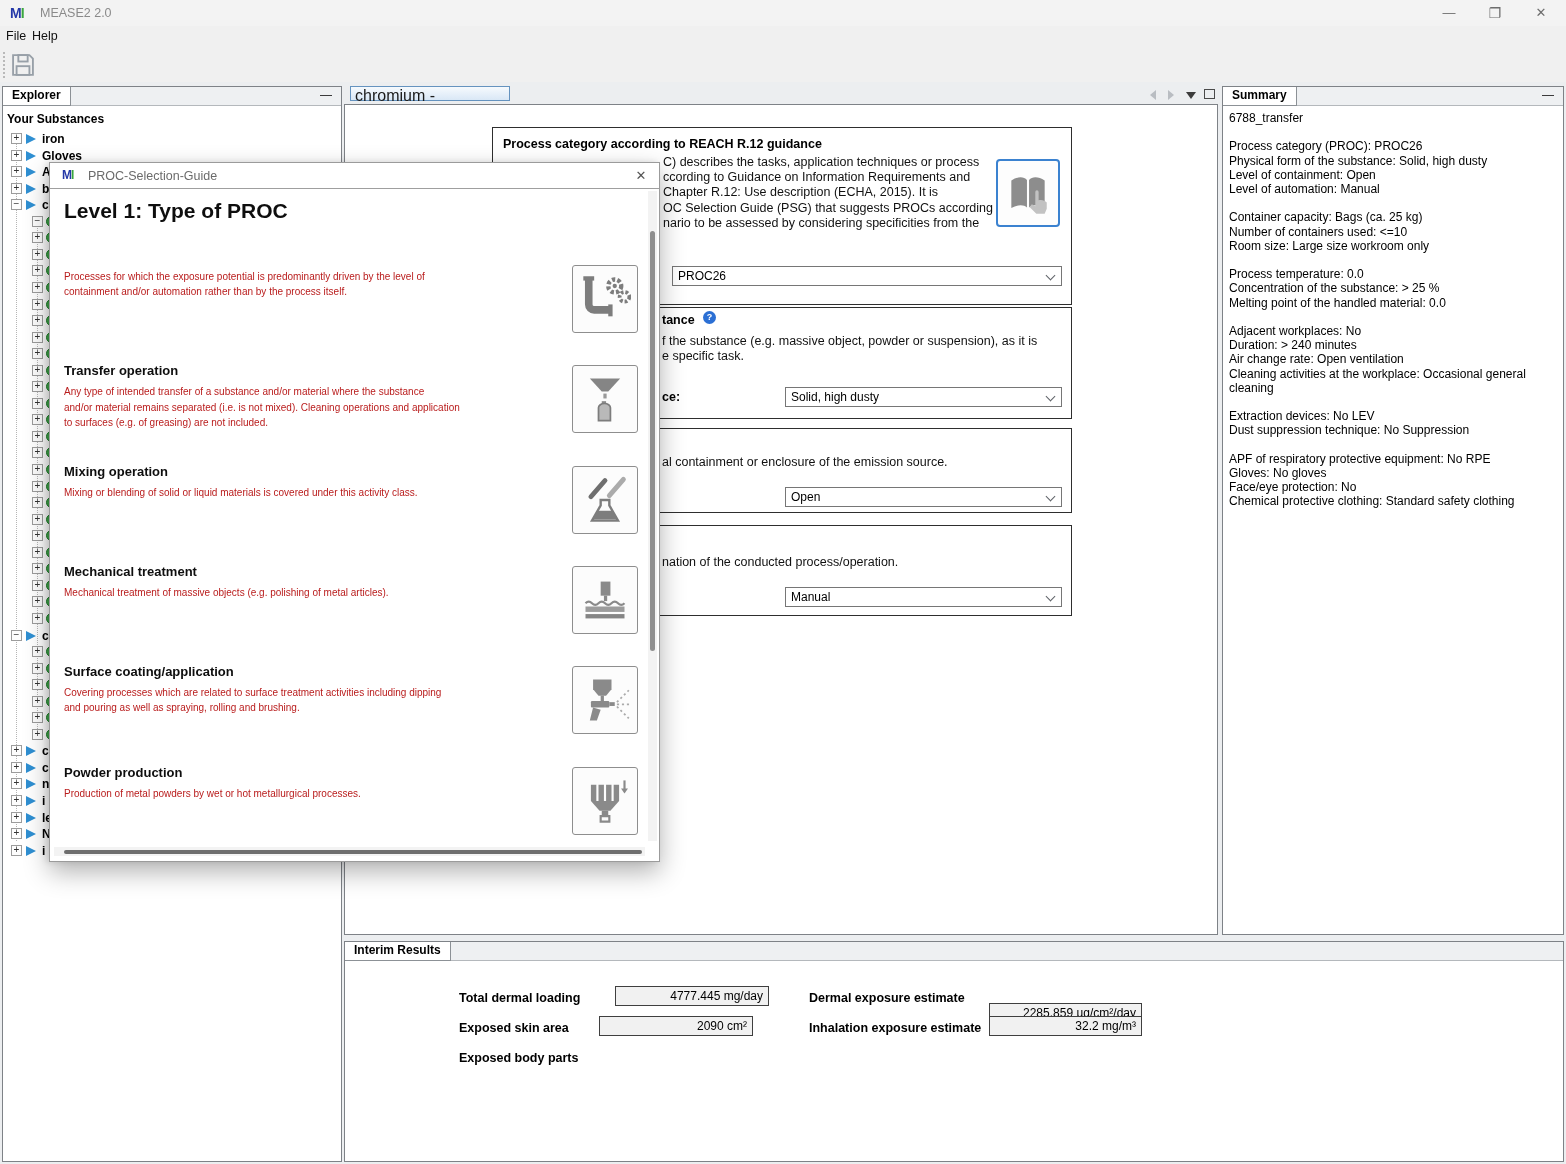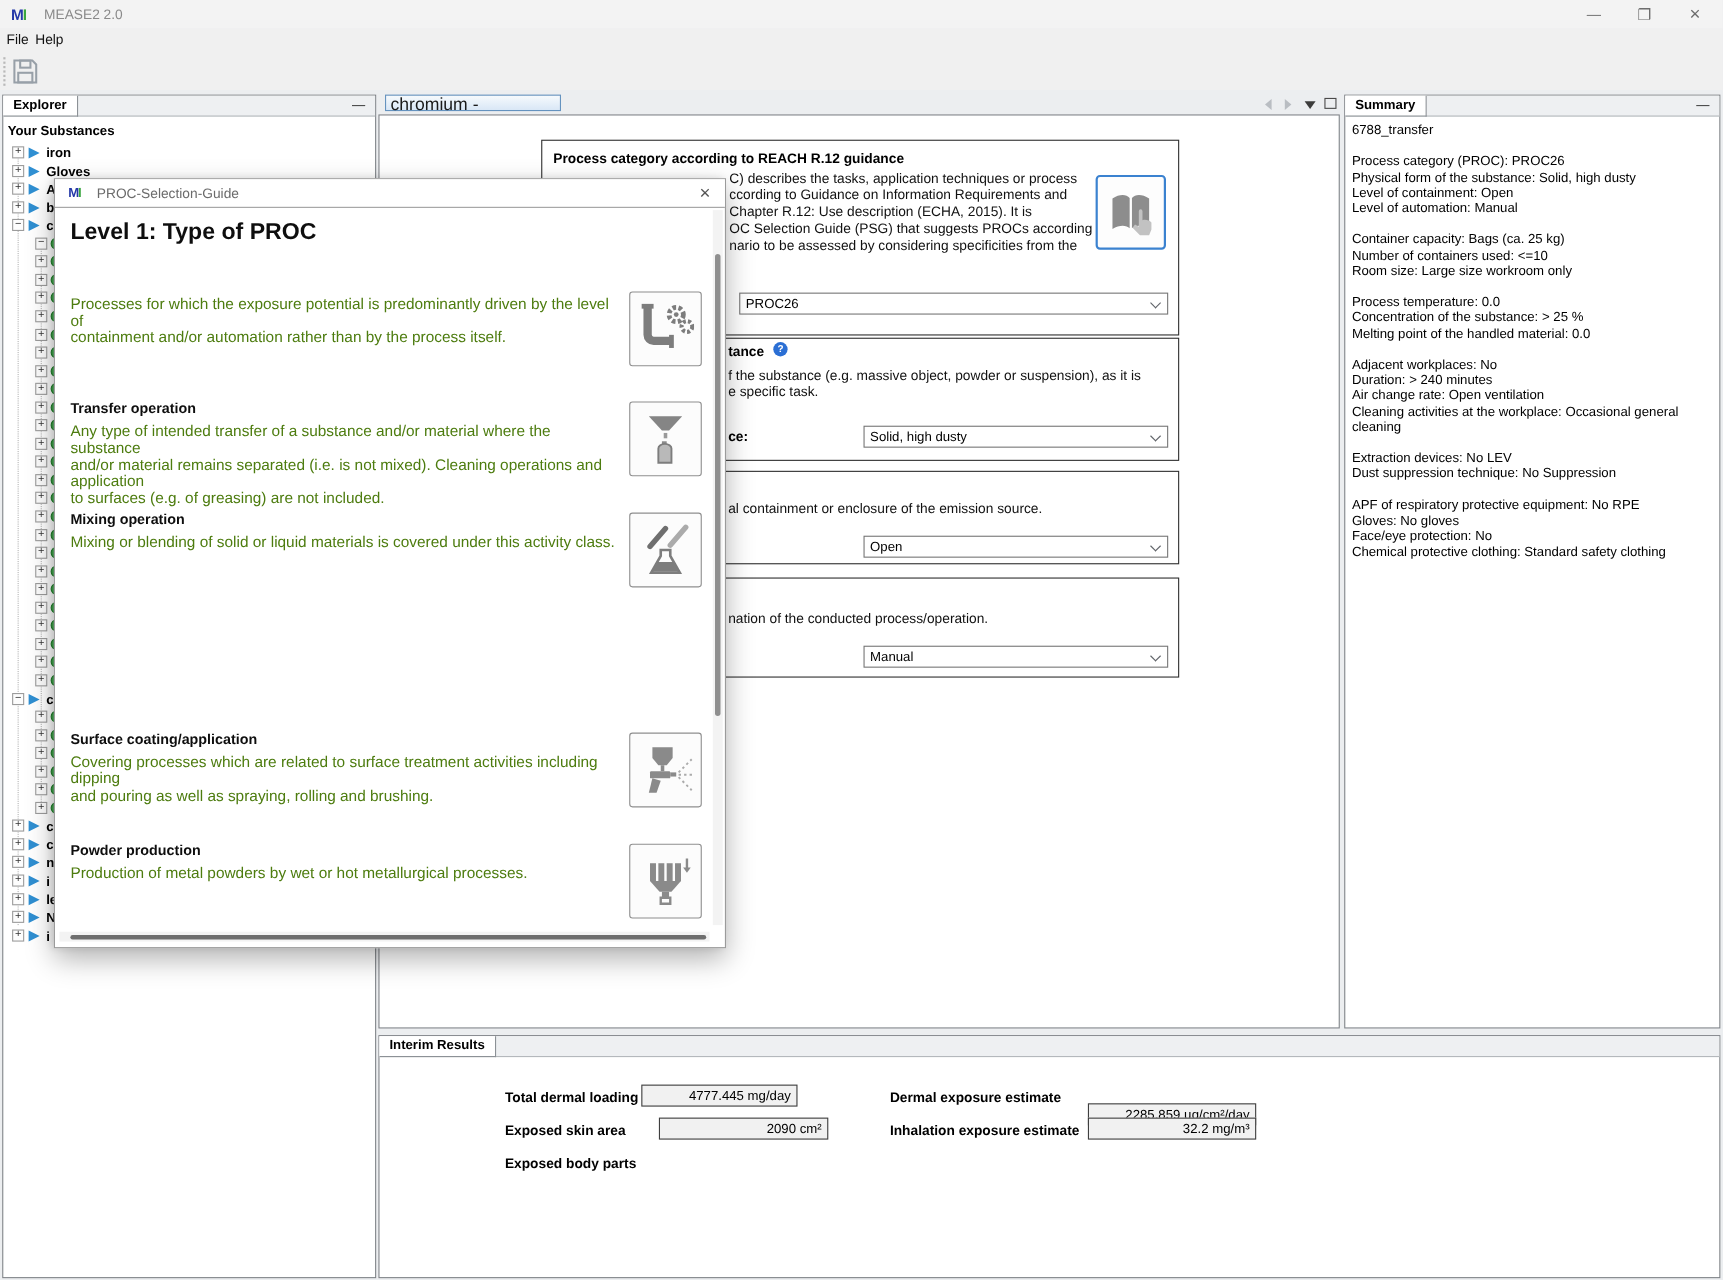--- a/index.html
+++ b/index.html
@@ -66,21 +66,21 @@
   
   .dialog { position:absolute; left:49px; top:162px; width:611px; height:700px; background:#fff;
             border:1px solid #9b9b9b; box-shadow:0 10px 24px rgba(0,0,0,.30), -3px 0 6px rgba(0,0,0,.10); z-index:50; }
   .dlg-titlebar { position:absolute; left:0; top:0; right:0; height:26px; background:#fff; border-bottom:1px solid #9f9f9f; }
   .dlg-logo { position:absolute; left:12px; top:5px; font-size:12px; font-weight:bold; letter-spacing:-1px; }
   .dlg-title { position:absolute; left:38px; top:6px; font-size:12.5px; color:#6b6b6b; }
   .dlg-close { position:absolute; right:8px; top:4px; width:20px; height:18px; text-align:center; line-height:18px; color:#555; font-size:13px; }
   .dlg-h1 { position:absolute; left:14px; top:36px; font-size:21px; font-weight:bold; color:#0e0e0e; }
   .dsec { position:absolute; left:14px; width:584px; height:100px; }
   .dsec-h { font-size:13px; font-weight:bold; color:#0e0e0e; }
-  .dsec-t { margin-top:6px; width:500px; font-size:14px; line-height:15.2px; white-space:pre-line; color:#4d7c0f; }
+  .dsec-t { margin-top:6px; width:500px; font-size:10px; line-height:15.2px; white-space:pre-line; color:#b91c1c; }
   .dicon { position:absolute; left:508px; top:2px; width:66px; height:68px; border:1.5px solid #8e8e8e; border-radius:3px;
            background:#fcfcfc; display:flex; align-items:center; justify-content:center; }
   .dlg-vtrack { position:absolute; right:2px; top:28px; bottom:20px; width:9px; background:#f3f3f3; }
   .dlg-vthumb { position:absolute; right:4px; top:68px; width:5px; height:420px; background:#8f8f8f; border-radius:3px; }
   .dlg-htrack { position:absolute; left:4px; right:14px; bottom:5px; height:9px; background:#f3f3f3; }
   .dlg-hthumb { position:absolute; left:14px; bottom:7px; width:578px; height:4px; background:#6e6e6e; border-radius:2px; }
 
   
   .summary-text { position:absolute; left:6px; top:24px; width:330px; font-size:12px; line-height:14.2px; white-space:pre-line; }
 
@@ -480,21 +480,21 @@
 Gloves: No gloves
 Face/eye protection: No
 Chemical protective clothing: Standard safety clothing</div>
 </div>
 
 <div class="panel" style="left:344px; top:941px; width:1220px; height:221px;">
   <div class="strip">
     <span class="ptab" style="border-top:none;">Interim Results</span>
   </div>
   <span class="ilabel" style="left:114px; top:49px;">Total dermal loading</span>
-  <div class="ifield" style="left:238px; top:44px; width:142px;">4777.445 mg/day</div>
+  <div class="ifield" style="left:270px; top:44px; width:154px;">4777.445 mg/day</div>
   <span class="ilabel" style="left:464px; top:49px;">Dermal exposure estimate</span>
   <div class="ifield" style="left:644px; top:61px; width:153px;">2285.859 µg/cm²/day</div>
 
   <span class="ilabel" style="left:114px; top:79px;">Exposed skin area</span>
   <div class="ifield" style="left:254px; top:74px; width:154px;">2090 cm²</div>
   <span class="ilabel" style="left:464px; top:79px;">Inhalation exposure estimate</span>
   <div class="ifield" style="left:644px; top:74px; width:153px;">32.2 mg/m³</div>
 
   <span class="ilabel" style="left:114px; top:109px;">Exposed body parts</span>
 </div>
@@ -548,20 +548,37 @@
         <div class="dsec-h">Mixing operation</div>
         <div class="dsec-t">Mixing or blending of solid or liquid materials is covered under this activity class.</div>
         <div class="dicon">
 
           <span>
             <svg viewBox="0 0 48 48" width="52" height="54">
               <line x1="24" y1="6" x2="11" y2="21" stroke="#6f6f6f" stroke-width="4.5" stroke-linecap="round"></line>
               <line x1="41" y1="5" x2="28" y2="20" stroke="#ababab" stroke-width="4.5" stroke-linecap="round"></line>
               <path d="M20 24 h8 v5 l8 14 h-24 l8 -14 z" fill="none" stroke="#7d7d7d" stroke-width="2.2"></path>
               <path d="M17 34 l-4.7 8 h23.4 l-4.7 -8 z" fill="#7d7d7d"></path>
+            </svg>
+          </span>
+
+        </div>
+      </div>
+      <div class="dsec" style="top: 400.9px;">
+        <div class="dsec-h">Mechanical treatment</div>
+        <div class="dsec-t">Mechanical treatment of massive objects (e.g. polishing of metal articles).</div>
+        <div class="dicon">
+
+          <span>
+            <svg viewBox="0 0 48 48" width="52" height="54">
+              <rect x="20" y="7" width="9" height="13" fill="#8a8a8a"></rect>
+              <rect x="23" y="20" width="3" height="5" fill="#8a8a8a"></rect>
+              <path d="M6 27 q3 -3 6 0 t6 0 t6 0 t6 0 t6 0 t6 0" stroke="#8a8a8a" stroke-width="2" fill="none"></path>
+              <rect x="6" y="30" width="36" height="5" fill="#9c9c9c"></rect>
+              <rect x="6" y="37" width="36" height="4" fill="#858585"></rect>
             </svg>
           </span>
 
         </div>
       </div>
       <div class="dsec" style="top: 501.2px;">
         <div class="dsec-h">Surface coating/application</div>
         <div class="dsec-t">Covering processes which are related to surface treatment activities including dipping
 and pouring as well as spraying, rolling and brushing.</div>
         <div class="dicon">

